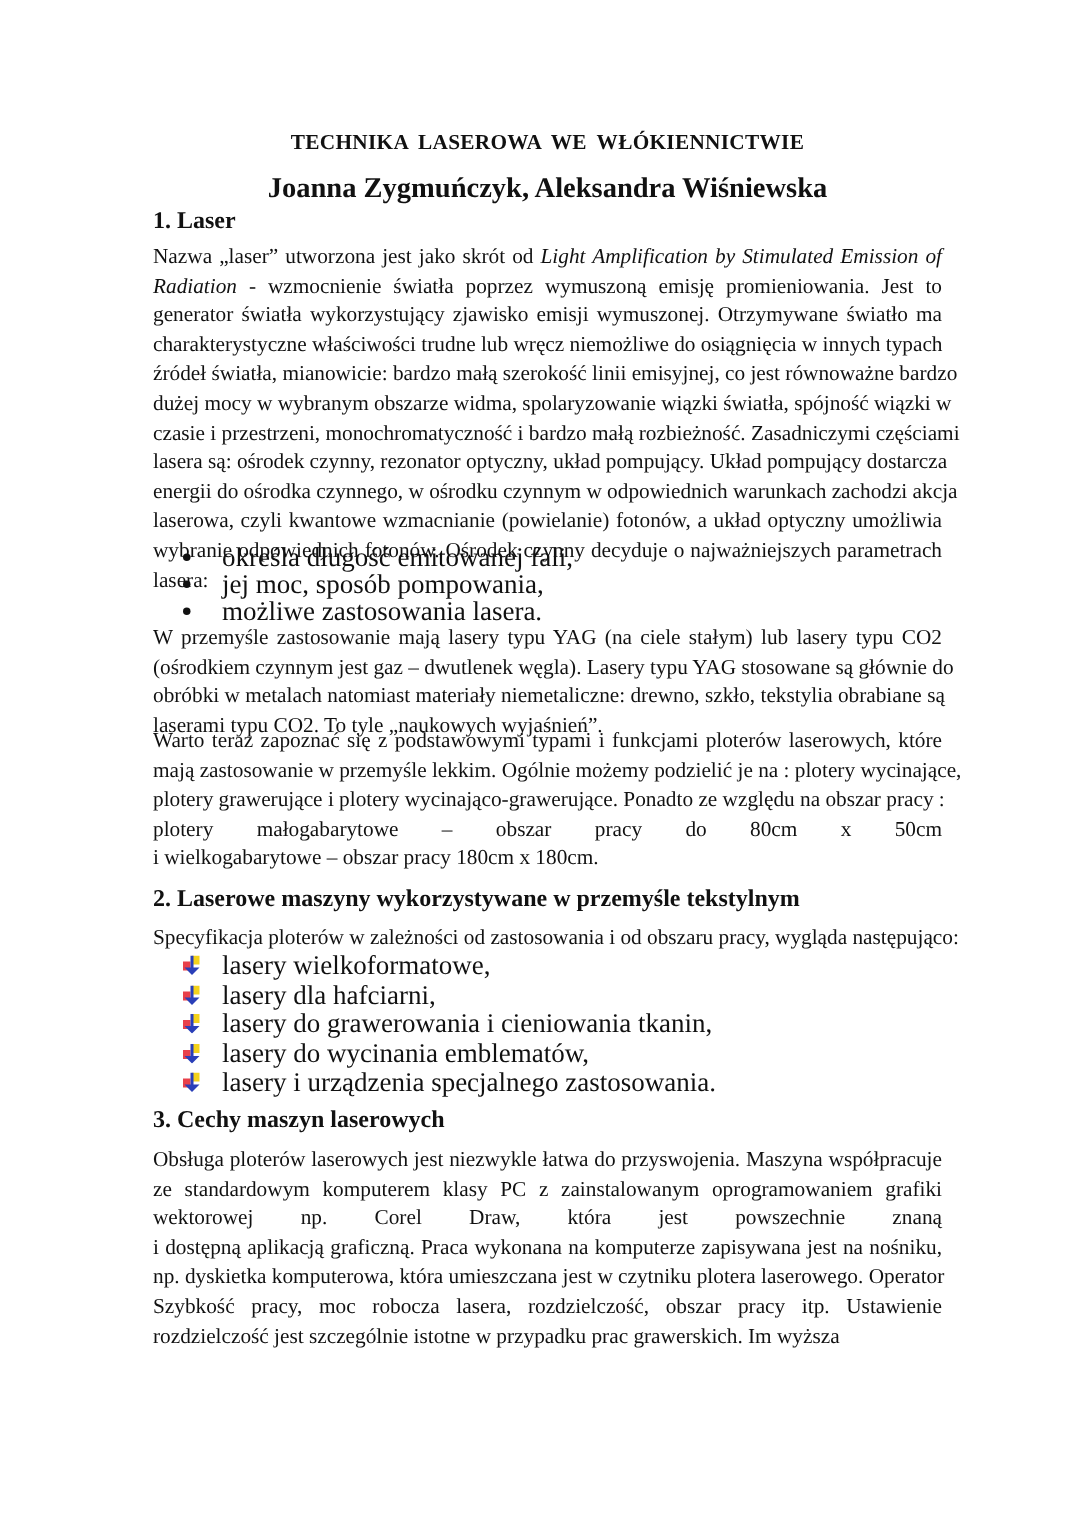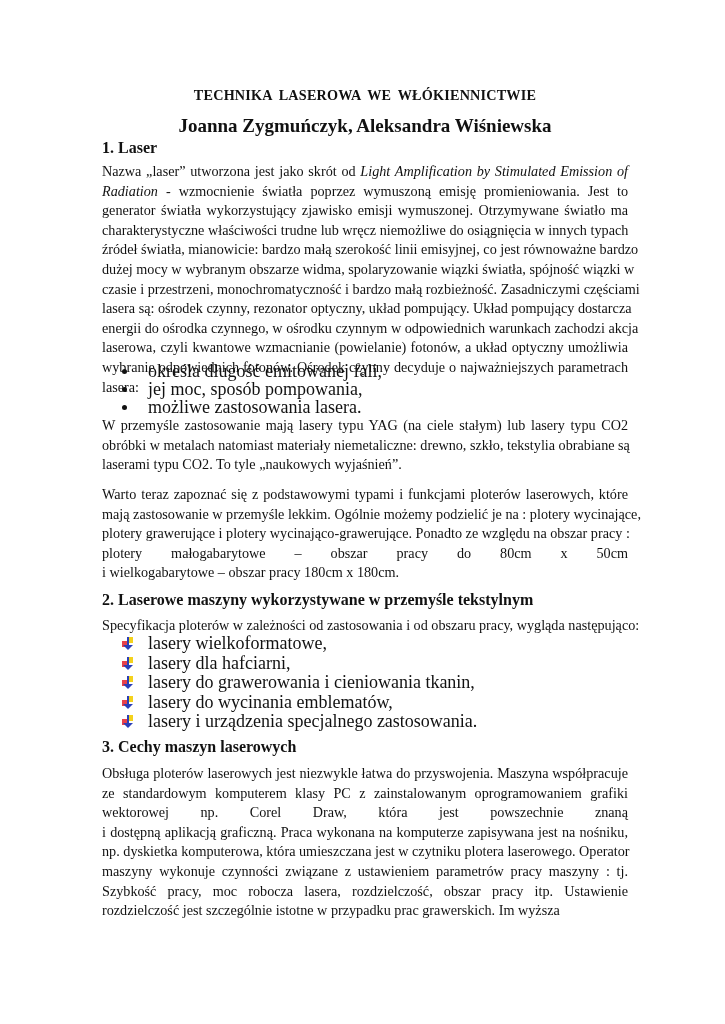--- a/index.html
+++ b/index.html
@@ -48,20 +48,21 @@
     </div>
 
   <div class="ul" style="top:362px">
     <div class="li"><span class="dot"></span><span>określa długość emitowanej fali,</span></div>
     <div class="li"><span class="dot"></span><span>jej moc, sposób pompowania,</span></div>
     <div class="li"><span class="dot"></span><span>możliwe zastosowania lasera.</span></div>
   </div>
 
   <div class="p" id="s1p2" style="top:416px">
       <span class="line">W przemyśle zastosowanie mają lasery typu YAG (na ciele stałym) lub lasery typu CO2</span>
+      <span class="line">(ośrodkiem czynnym jest gaz – dwutlenek węgla). Lasery typu YAG stosowane są głównie do</span>
       <span class="line">obróbki w metalach natomiast materiały niemetaliczne: drewno, szkło, tekstylia obrabiane są</span>
       <span class="line last">laserami typu CO2. To tyle „naukowych wyjaśnień”.</span>
     </div>
   <div class="p" id="s1p3" style="top:485px">
       <span class="line">Warto teraz zapoznać się z podstawowymi typami i funkcjami ploterów laserowych, które</span>
       <span class="line">mają zastosowanie w przemyśle lekkim. Ogólnie możemy podzielić je na : plotery wycinające,</span>
       <span class="line">plotery grawerujące i plotery wycinająco-grawerujące. Ponadto ze względu na obszar pracy :</span>
       <span class="line">plotery małogabarytowe – obszar pracy do 80cm x 50cm</span>
       <span class="line last">i wielkogabarytowe – obszar pracy 180cm x 180cm.</span>
     </div>
@@ -103,17 +104,16 @@
         </svg><span>lasery i urządzenia specjalnego zastosowania.</span></div>
     </div>
 
   <div class="h" style="top:738px">3. Cechy maszyn laserowych</div>
   <div class="p" id="s3p1" style="top:764px">
       <span class="line">Obsługa ploterów laserowych jest niezwykle łatwa do przyswojenia. Maszyna współpracuje</span>
       <span class="line">ze standardowym komputerem klasy PC z zainstalowanym oprogramowaniem grafiki</span>
       <span class="line">wektorowej np. Corel Draw, która jest powszechnie znaną</span>
       <span class="line">i dostępną aplikacją graficzną. Praca wykonana na komputerze  zapisywana jest na nośniku,</span>
       <span class="line">np. dyskietka komputerowa, która umieszczana jest w czytniku plotera laserowego. Operator</span>
-      <span class="line">maszyny wykonuje czynności związane z ustawieniem parametrów pracy maszyny : tj.</span>
       <span class="line">Szybkość pracy, moc robocza lasera, rozdzielczość, obszar pracy itp. Ustawienie</span>
       <span class="line last">rozdzielczość jest szczególnie istotne w przypadku prac grawerskich. Im wyższa</span>
     </div>
 </div>
 
 </body></html>

